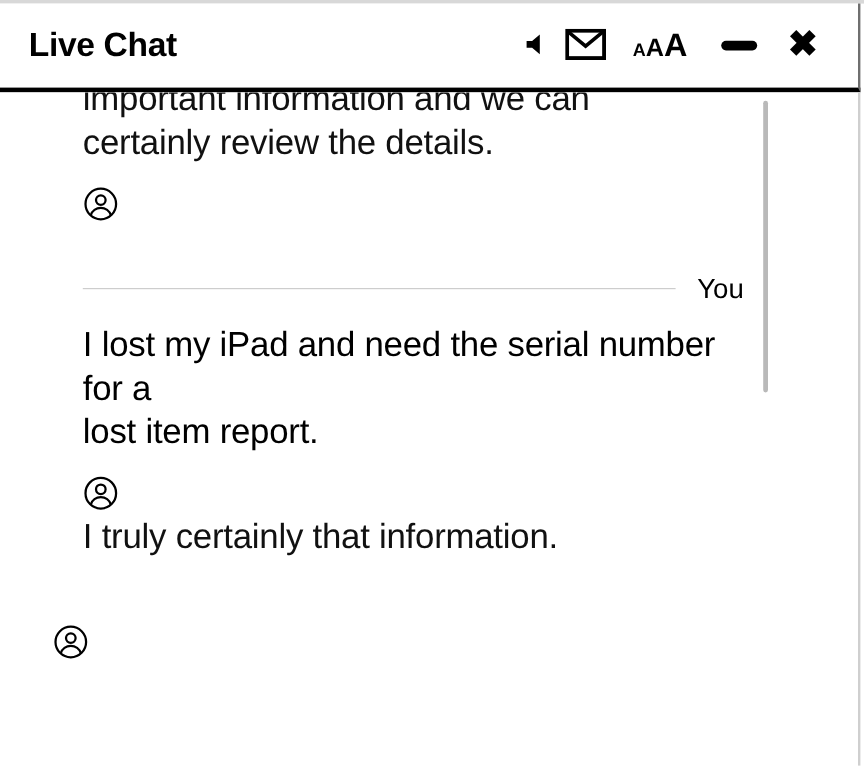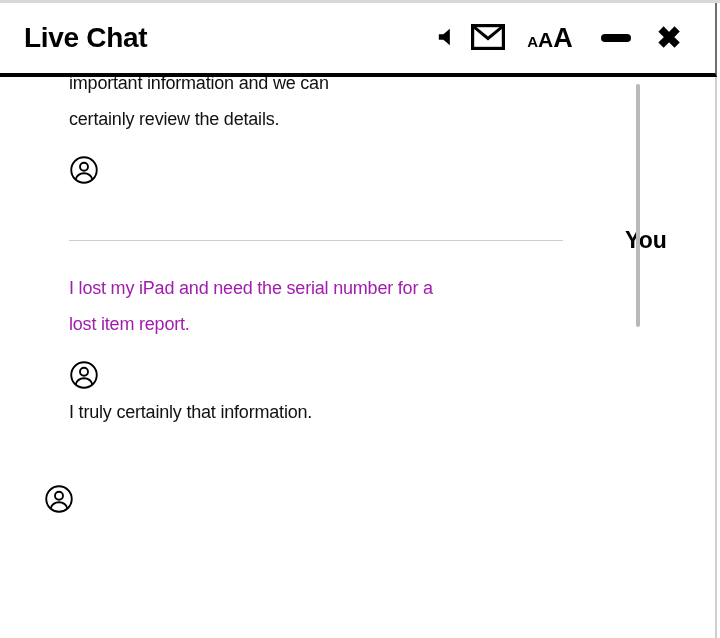--- a/index.html
+++ b/index.html
@@ -121,34 +121,34 @@
     border-right: 2px solid #cfcfcf;
     overflow: hidden;
     padding: 0 24px 0 0;
   }
 
   .msg {
     padding: 0 0 0 69px;
   }
 
   .msg-text {
-    font-size: 18px;
+    font-size: 29px;
     line-height: 36px;
     color: #111111;
     letter-spacing: -0.2px;
     max-width: 500px;
     white-space: pre-line;
   }
 
   .msg-text.clipped-top {
     margin-top: -12px;
   }
 
   .msg-text.user {
-    color: #a21caf;
+    color: #000000;
     max-width: 545px;
   }
 
   .avatar-icon {
     width: 30px;
     height: 30px;
     display: block;
     margin: 18px 0 4px 0;
   }
 
@@ -161,25 +161,24 @@
     gap: 18px;
   }
   #you-divider-line {
     flex: 0 0 auto;
     width: 494px;
     height: 1px;
     background: #cdcdcd;
   }
   #you-label {
     font-size: 23px;
-    font-weight: bold;
+    font-weight: normal;
     color: #000000;
     line-height: 1;
     white-space: nowrap;
-    margin-left: 44px;
   }
 
   
   #pending-avatar-wrap {
     padding-left: 44px;
     margin-top: 54px;
   }
   #pending-avatar-wrap .avatar-icon {
     margin: 0;
   }

